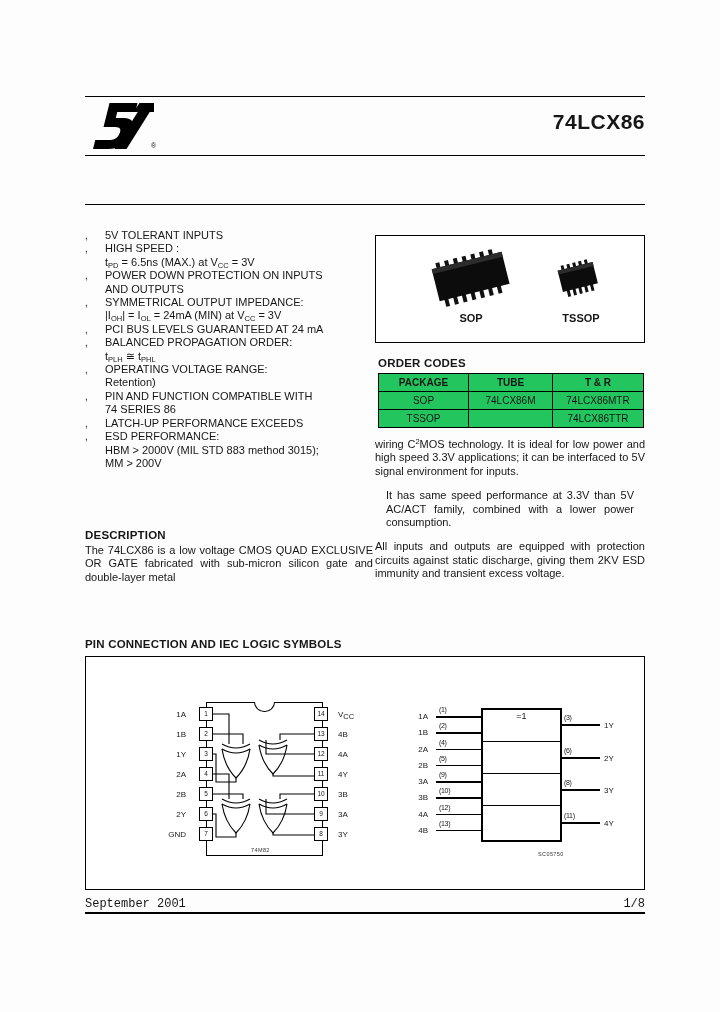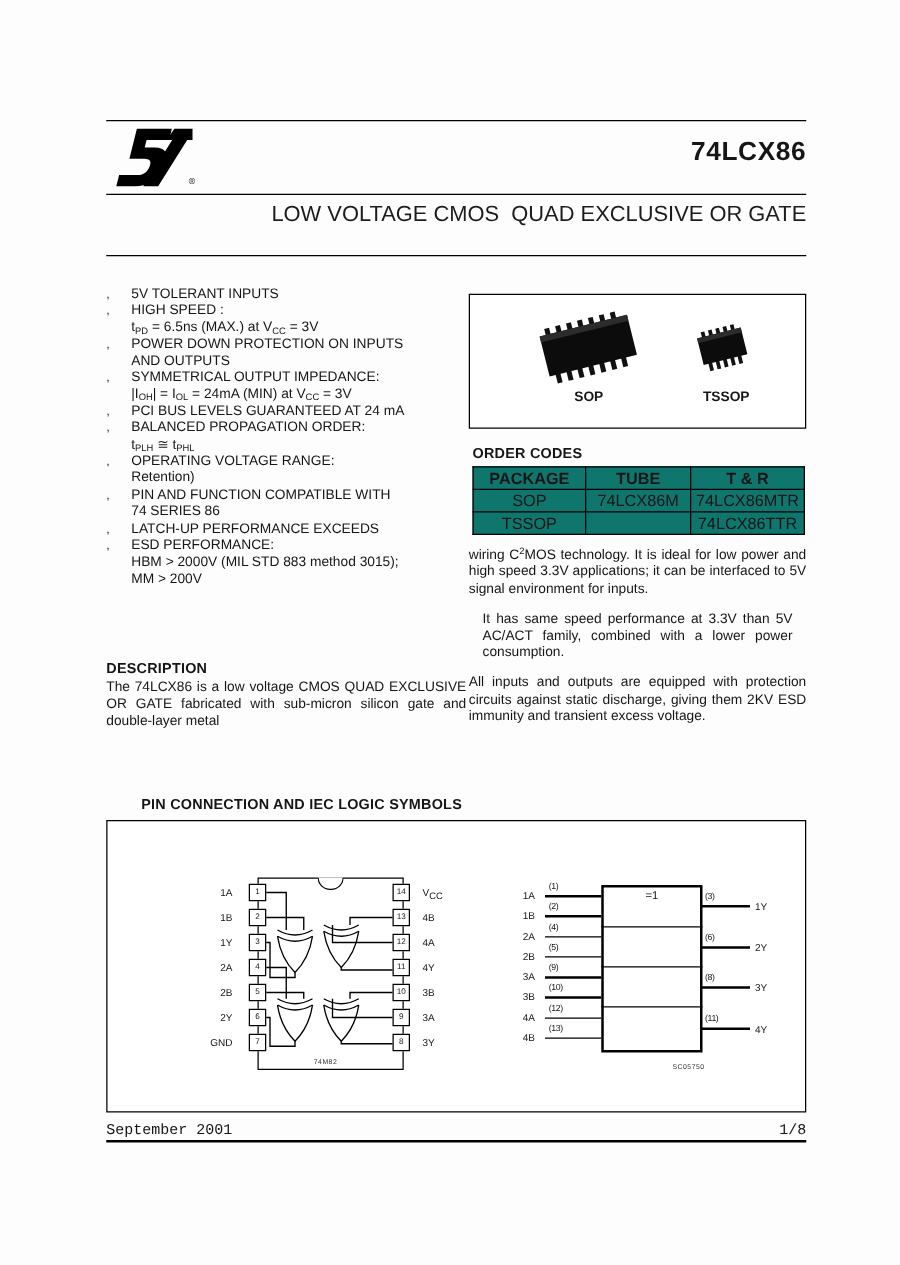--- a/index.html
+++ b/index.html
@@ -19,21 +19,21 @@
   .feat-row{display:flex;font-size:11px;line-height:13.4px;}
   .feat-bullet{flex:0 0 20px;font-size:10px;color:#222;}
   .feat-text{flex:1;}
   sub{font-size:7.5px;vertical-align:-2px;line-height:0;}
   sup{font-size:7.5px;vertical-align:4px;line-height:0;}
   .sec-heading{font-size:11.5px;font-weight:bold;letter-spacing:0.2px;}
   .para{font-size:11px;line-height:13.4px;text-align:justify;}
   
   .pkg-box{left:375px;top:235px;width:268px;height:106px;border:1px solid #000;background:#fff;}
   .pkg-label{font-size:11px;font-weight:bold;}
-  .oc-table{border-collapse:collapse;font-size:13px;background:#0f766e;}
+  .oc-table{border-collapse:collapse;font-size:10px;background:#22c55e;}
   .oc-table th,.oc-table td{border:1px solid #000;text-align:center;padding:1px 2px;height:15px;}
   .oc-table th{font-weight:bold;}
   
   .fig-box{left:85px;top:656px;width:558px;height:232px;border:1px solid #000;background:#fff;}
   .dip-outline{position:absolute;left:120px;top:45px;width:115px;height:152px;border:1.5px solid #000;}
   .dip-notch{position:absolute;left:168px;top:45px;width:19px;height:9px;background:#fff;border:1.5px solid #000;border-top:none;border-radius:0 0 19px 19px;z-index:3;}
   .dip-pin{position:absolute;width:12px;height:12px;border:1px solid #000;background:#fff;font-size:6.5px;line-height:12px;text-align:center;z-index:4;}
   .dip-lbl{position:absolute;font-size:8px;width:48px;line-height:11px;}
   .dip-lbl-left{text-align:right;}
   .iec-box{position:absolute;left:395px;top:51px;width:77px;height:130px;border:2px solid #000;background:#fff;}
@@ -58,21 +58,21 @@
     <path fill="#000" d="M12,2 H40 V11 H22 V17 H30 C39,17 42.5,22 41.5,31 C40.3,42 33,48 22,48 H7 V39 H22 C27.5,39 29.8,35 29.8,30.5 C29.8,26.8 27,26 22,26 H12 Z"></path>
     <path fill="#000" d="M42,2 H66 L61.5,11 H54.5 L40.5,48 H28.5 L42.5,11 H38 Z"></path>
   </g>
 </svg>
 <span class="abs reg-mark">®</span>
 
 <div class="abs part-number">74LCX86</div>
 
 <div class="rule" style="top:155px;"></div>
 
-<div class="abs title"><span>LOW VOLTAGE CMOS  QUAD EXCLUSIVE OR GATE</span><br>
+<div class="abs title"><br>
 </div>
 
 <div class="rule" style="top:204px;"></div>
 
 <div class="abs" id="features">
     <div class="feat-row">
       <span class="feat-bullet">,</span>
       <span class="feat-text">5V TOLERANT INPUTS</span>
     </div>
     <div class="feat-row">
@@ -224,21 +224,21 @@
       </tr>
     </tbody>
 </table>
 
 <div class="abs" style="left:375px;top:438px;width:270px;">
   <p class="para" style="margin:0;">wiring C<sup>2</sup>MOS technology. It is ideal for low power and high speed 3.3V applications; it can be interfaced to 5V signal environment for inputs.</p>
   <p class="para" style="margin:11px;">It has same speed performance at 3.3V than 5V AC/ACT family, combined with a lower power consumption.</p>
   <p class="para" style="margin:0;">All inputs and outputs are equipped with protection circuits against static discharge, giving them 2KV ESD immunity and transient excess voltage.</p>
 </div>
 
-<div class="abs sec-heading" style="left:85px;top:638px;margin-left:28px;">PIN CONNECTION AND IEC LOGIC SYMBOLS</div>
+<div class="abs sec-heading" style="left:85px;top:638px;">PIN CONNECTION AND IEC LOGIC SYMBOLS</div>
 
 <div class="abs fig-box" id="fig">
 
   <div class="dip-outline"></div>
   <div class="dip-notch"></div>
 
   <svg class="abs" style="left:120px;top:45px;z-index:2;" width="115" height="152" viewBox="0 0 115 152">
     <g stroke="#000" stroke-width="1.1" fill="none">
 
       <path d="M0,12 H23 V42"></path>

